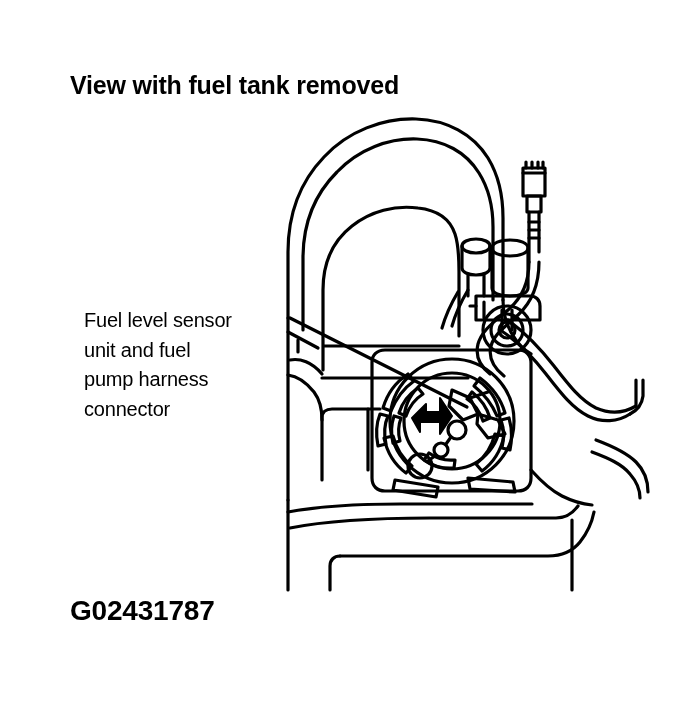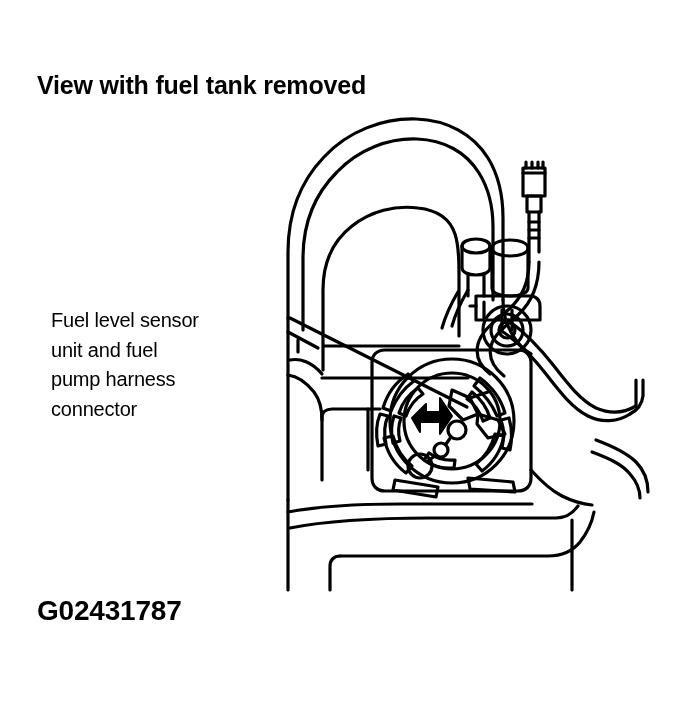--- a/index.html
+++ b/index.html
@@ -21,20 +21,21 @@
     top: 0;
     width: 679px;
     height: 702px;
     background: #ffffff;
   }
   .txt {
     position: absolute;
     color: #000;
     white-space: pre;
     letter-spacing: -0.2px;
+    margin-left: 33px;
   }
   #title-text {
     left: 37px;
     top: 70px;
     font-size: 25px;
     font-weight: bold;
     line-height: 30px;
   }
   #callout-text {
     left: 51px;

